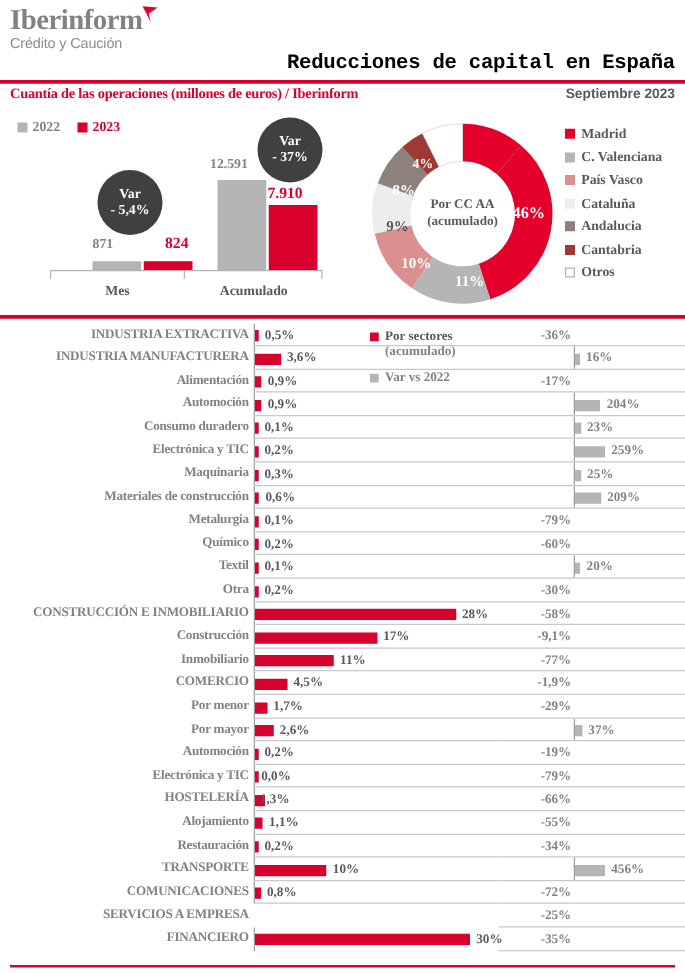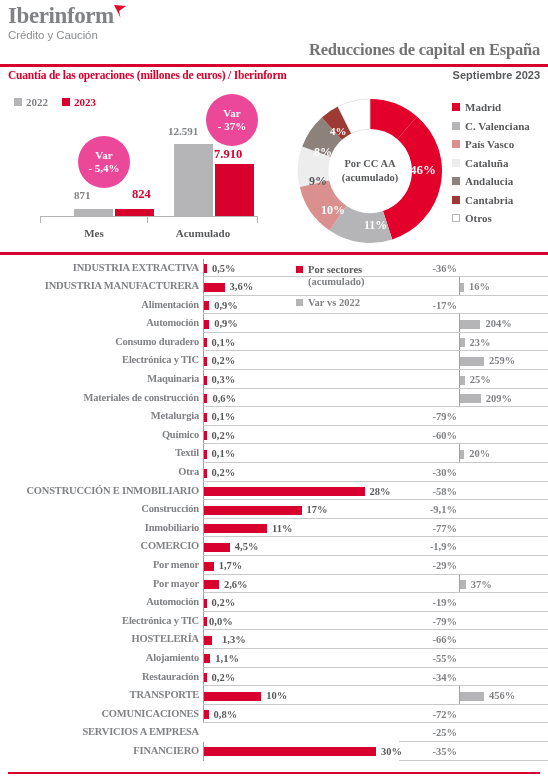--- a/index.html
+++ b/index.html
@@ -24,22 +24,22 @@
     display: inline-block; position: relative; width: 16px; height: 16px;
     vertical-align: top; margin-left: -2px; top: 0px;
   }
   #logo-sub {
     font-family: "Liberation Sans", sans-serif;
     font-size: 11.5px; color: #8a8c8e; line-height: 14px; margin-top: 0px;
     letter-spacing: -0.1px;
   }
   #report-title {
     position: absolute; right: 8px; top: 40px;
-    font-family: Liberation Serif, serif;
-    font-weight: bold; font-size: 16.5px; color: #737373;
+    font-family: Liberation Mono, monospace;
+    font-weight: bold; font-size: 16.5px; color: #000000;
     letter-spacing: -0.2px;
   }
   #title-rule {
     position: absolute; left: 0; right: 0; top: 64px;
     height: 2.5px; background: #d8002d;
   }
   #chart-caption {
     position: absolute; left: 8px; top: 69px;
     font-family: "Liberation Serif", serif;
     font-weight: bold; font-size: 11.5px; color: #d8002d;
@@ -73,21 +73,21 @@
   }
   .blabel.g { color: #808285; }
   .blabel.r { color: #d8002d; font-size: 12.5px; margin-top: 40px; }
   .axis-line { position: absolute; height: 1px; background: #b5b5b7; bottom: 33px; }
   .axis-tick { position: absolute; width: 1px; background: #b5b5b7; bottom: 27px; height: 7px; }
   .axis-name {
     position: absolute; bottom: 11px; font-family: "Liberation Serif", serif;
     font-weight: bold; font-size: 11px; color: #58595b; text-align: center;
   }
   .varbubble {
-    position: absolute; border-radius: 50%; background: #ec4899; color: #ffffff;
+    position: absolute; border-radius: 50%; background: #404040; color: #ffffff;
     display: flex; flex-direction: column; align-items: center; justify-content: center;
     font-family: "Liberation Serif", serif; font-weight: bold; font-size: 11px;
     line-height: 13px;
   }
 
   
   #donut-wrap { position: absolute; left: 292px; top: 2px; width: 156px; height: 154px; }
   #donut-center {
     position: absolute; left: 50%; top: 50%; transform: translate(-50%,-50%);
     text-align: center; font-family: "Liberation Serif", serif; font-weight: bold;
@@ -593,21 +593,21 @@
         <div class="v-neg-cell">
           <div class="v-neg">-79%</div>
         </div>
         <div class="v-pos-cell"></div>
       </div>
       <div class="srow">
         <div class="s-name caps">HOSTELERÍA</div>
         <div class="s-barcell">
           <div class="s-axis"></div>
           <div class="s-bar" style="width:7.5px"></div>
-          <div class="s-val" style="left:19px">1,3%</div>
+          <div class="s-val" style="left:5px">1,3%</div>
           <div class="s-underline"></div>
         </div>
         <div class="v-neg-cell">
           <div class="v-neg">-66%</div>
         </div>
         <div class="v-pos-cell"></div>
       </div>
       <div class="srow">
         <div class="s-name">Alojamiento</div>
         <div class="s-barcell">

